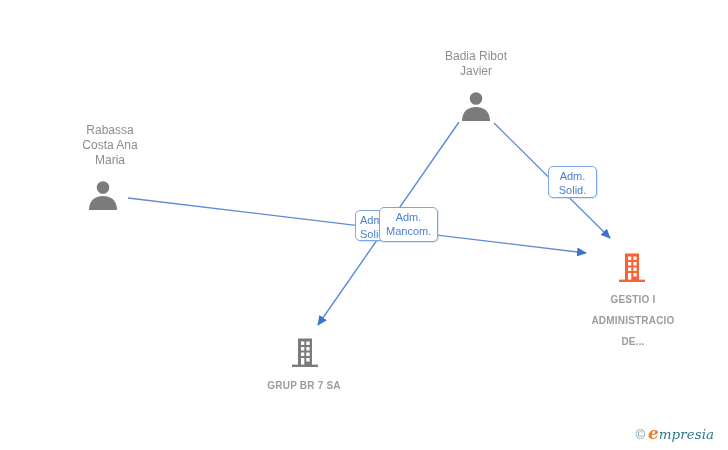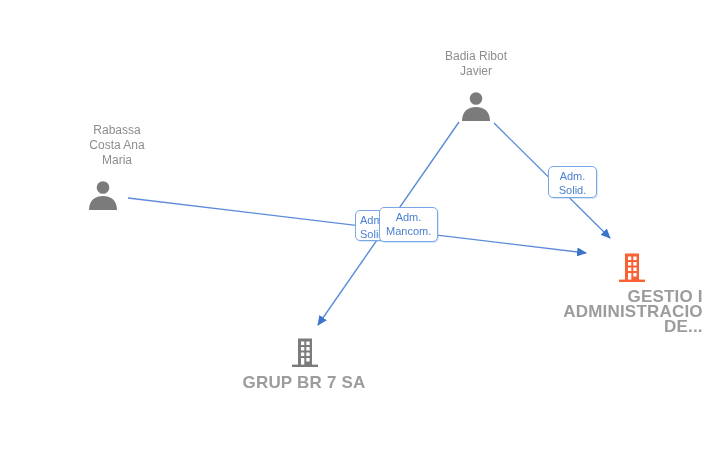--- a/index.html
+++ b/index.html
@@ -35,24 +35,23 @@
     transform: translateX(-50%);
     text-align: center;
     white-space: pre-line;
     color: var(--text_gray, #8d8d8d);
     font-size: 12px;
     line-height: 15px;
   }
   .company-label {
     color: var(--company_text, #9c9c9c);
     font-weight: bold;
-    font-size: 17px;
-    line-height: 15px;
+    font-size: 10px;
+    line-height: 21px;
     letter-spacing: 0.2px;
-    text-align: right;
   }
   .edge-label {
     position: absolute;
     background: #ffffff;
     border: 1.5px solid var(--label_border, #7aa7e8);
     border-radius: 5px;
     color: var(--label_text, #4a7fd0);
     font-size: 11px;
     line-height: 14px;
     text-align: center;
@@ -116,21 +115,21 @@
 
   <div class="node-label" style="left:476px; top:49px;">Badia Ribot
 Javier</div>
   <div class="node" style="left:459px; top:90px;">
     <svg class="node-icon" width="34" height="32" viewBox="0 0 34 32">
       <circle cx="17" cy="8.5" r="6.3" fill="var(--node_gray, #7b7b7b)"></circle>
       <path d="M3,31 C3,20.5 10,17 17,17 C24,17 31,20.5 31,31 Z" fill="var(--node_gray, #7b7b7b)"></path>
     </svg>
   </div>
 
-  <div class="node-label" style="left:117px; top:123px;">Rabassa
+  <div class="node-label" style="left:110px; top:123px;">Rabassa
 Costa Ana
 Maria</div>
   <div class="node" style="left:86px; top:179px;">
     <svg class="node-icon" width="34" height="32" viewBox="0 0 34 32">
       <circle cx="17" cy="8.5" r="6.3" fill="var(--node_gray, #7b7b7b)"></circle>
       <path d="M3,31 C3,20.5 10,17 17,17 C24,17 31,20.5 31,31 Z" fill="var(--node_gray, #7b7b7b)"></path>
     </svg>
   </div>
 
   <div class="node" style="left:616px; top:251px;">
@@ -175,14 +174,17 @@
   </div>
   <div class="node-label company-label" style="left:304px; top:375px;">GRUP BR 7 SA</div>
 
   <div class="edge-label back" style="left:336px; top:210px; width:50px; height:31px;">Adm.
 Solid.</div>
   <div class="edge-label front" style="left:360px; top:207px; width:59px; height:35px;">Adm.
 Mancom.</div>
   <div class="edge-label right" style="left:529px; top:166px; width:49px; height:32px;">Adm.
 Solid.</div>
 
+  <div class="footer-brand">
+    <span class="copyright-sym">©</span><span class="brand-e">e</span><span class="brand-rest">mpresia</span>
+  </div>
 
 </div>
 
 </body></html>

